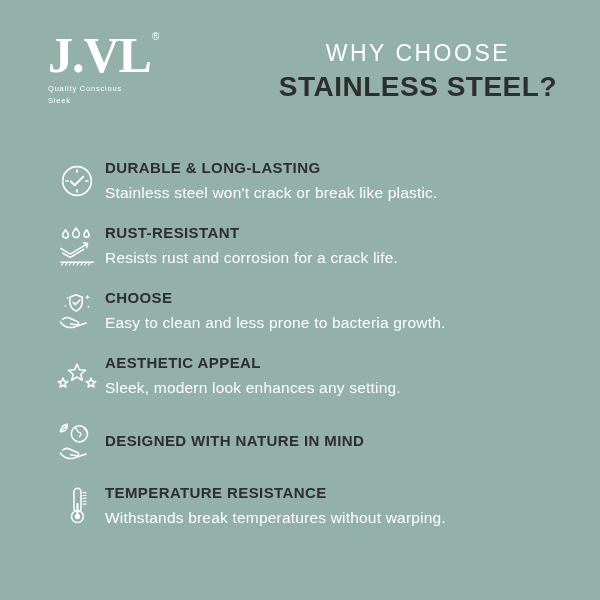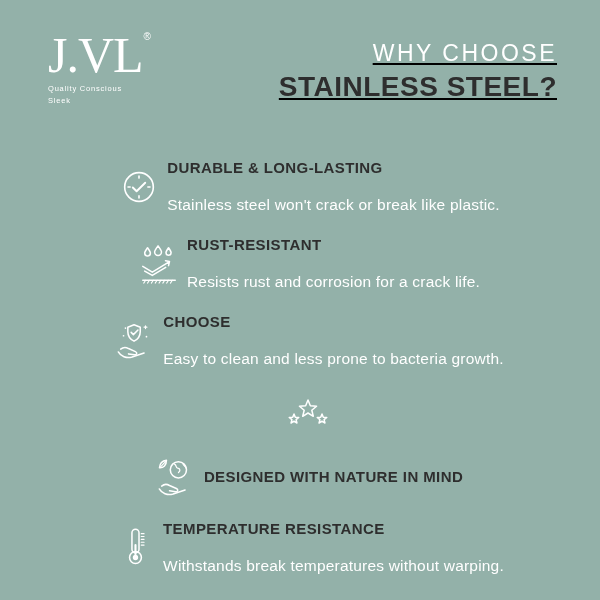--- a/index.html
+++ b/index.html
@@ -17,36 +17,37 @@
     justify-content:space-between;
     align-items:flex-start;
     padding:30px 43px 0 48px;
   }
   .logo{color:#ffffff;line-height:1;}
   .logo-main{
     font-family:"Liberation Serif", serif;
     font-size:50px;
     letter-spacing:-1px;
     color:#ffffff;
+    font-weight:bold;
   }
   .logo-reg{
     font-family:"Liberation Sans", sans-serif;
     font-size:10px;
     vertical-align:top;
     position:relative;top:2px;left:1px;
   }
   .logo-tagline{
     font-size:7.5px;
     letter-spacing:0.8px;
     line-height:1.6;
     margin-top:3px;
     color:#ffffff;
     padding-right:3px;
   }
-  .heading{text-align:right;padding-top:10px;text-decoration:underline;}
+  .heading{text-align:center;padding-top:10px;}
   .heading-line1{
     color:#ffffff;
     font-size:23px;
     font-weight:500;
     letter-spacing:2.5px;
     line-height:1.2;
   }
   .heading-line2{
     color:#2e2e2e;
     font-size:28px;
@@ -59,42 +60,41 @@
   .features{
     margin:52px 38px 0 54px;
     display:flex;
     flex-direction:column;
     gap:21px;
   }
   .feature{
     display:flex;
     align-items:center;
     gap:5px;
-    justify-content:center;
   }
   .icon-box{
     flex:none;
     width:46px;height:44px;
     display:flex;align-items:center;justify-content:center;
   }
   .icon-box svg{display:block;}
   .f-text{min-width:0;}
   .f-title{
     color:#2e2e2e;
     font-size:15px;
     font-weight:700;
     letter-spacing:0.4px;
     line-height:1.15;
   }
   .f-desc{
     color:#ffffff;
     font-size:15.5px;
     letter-spacing:0.2px;
     line-height:1.2;
-    margin-top:20px;
+    margin-top:8px;
   }
 </style>
 </head>
 <body>
 
 <div class="canvas">
 
   <div class="header">
     <div class="logo">
       <div>
@@ -165,20 +165,24 @@
     </div>
 
     <div class="feature">
       <div class="icon-box">
         <svg width="44" height="40" viewBox="0 0 44 40" fill="none" stroke="#ffffff" stroke-width="1.5" stroke-linejoin="round">
           <polygon points="22,8 24.35,13.76 30.56,14.22 25.8,18.24 27.29,24.28 22,21 16.71,24.28 18.2,18.24 13.44,14.22 19.65,13.76"></polygon>
           <polygon points="8,22 9.29,25.22 12.76,25.45 10.09,27.68 10.94,31.05 8,29.2 5.06,31.05 5.91,27.68 3.24,25.45 6.71,25.22"></polygon>
           <polygon points="36,22 37.29,25.22 40.76,25.45 38.09,27.68 38.94,31.05 36,29.2 33.06,31.05 33.91,27.68 31.24,25.45 34.71,25.22"></polygon>
         </svg>
       </div>
+      <div class="f-text">
+        <div class="f-title">AESTHETIC APPEAL</div>
+        <div class="f-desc">Sleek, modern look enhances any setting.</div>
+      </div>
     </div>
 
     <div class="feature">
       <div class="icon-box">
         <svg width="42" height="42" viewBox="0 0 44 44" fill="none" stroke="#ffffff" stroke-width="1.6" stroke-linecap="round" stroke-linejoin="round">
           <circle cx="24.5" cy="14.5" r="8.5"></circle>
           <path d="M20.5,8.5 c2.5,1.5 0.8,3.8 3.3,4.3 c3,0.6 2.8,3 0.8,4.6" stroke-width="1.3"></path>
           <path d="M29.5,8.8 c1.4,1.8 2.8,2.4 3.5,4.3" stroke-width="1.3"></path>
           <path d="M12,4.5 c-4.5,0.5 -7,3.8 -7.3,7.8 c4.2,0.3 7.3,-2.8 7.3,-7.8 Z"></path>
           <path d="M5.5,11.8 c2,-2.6 4,-4.6 6.3,-6.3" stroke-width="1.2"></path>

